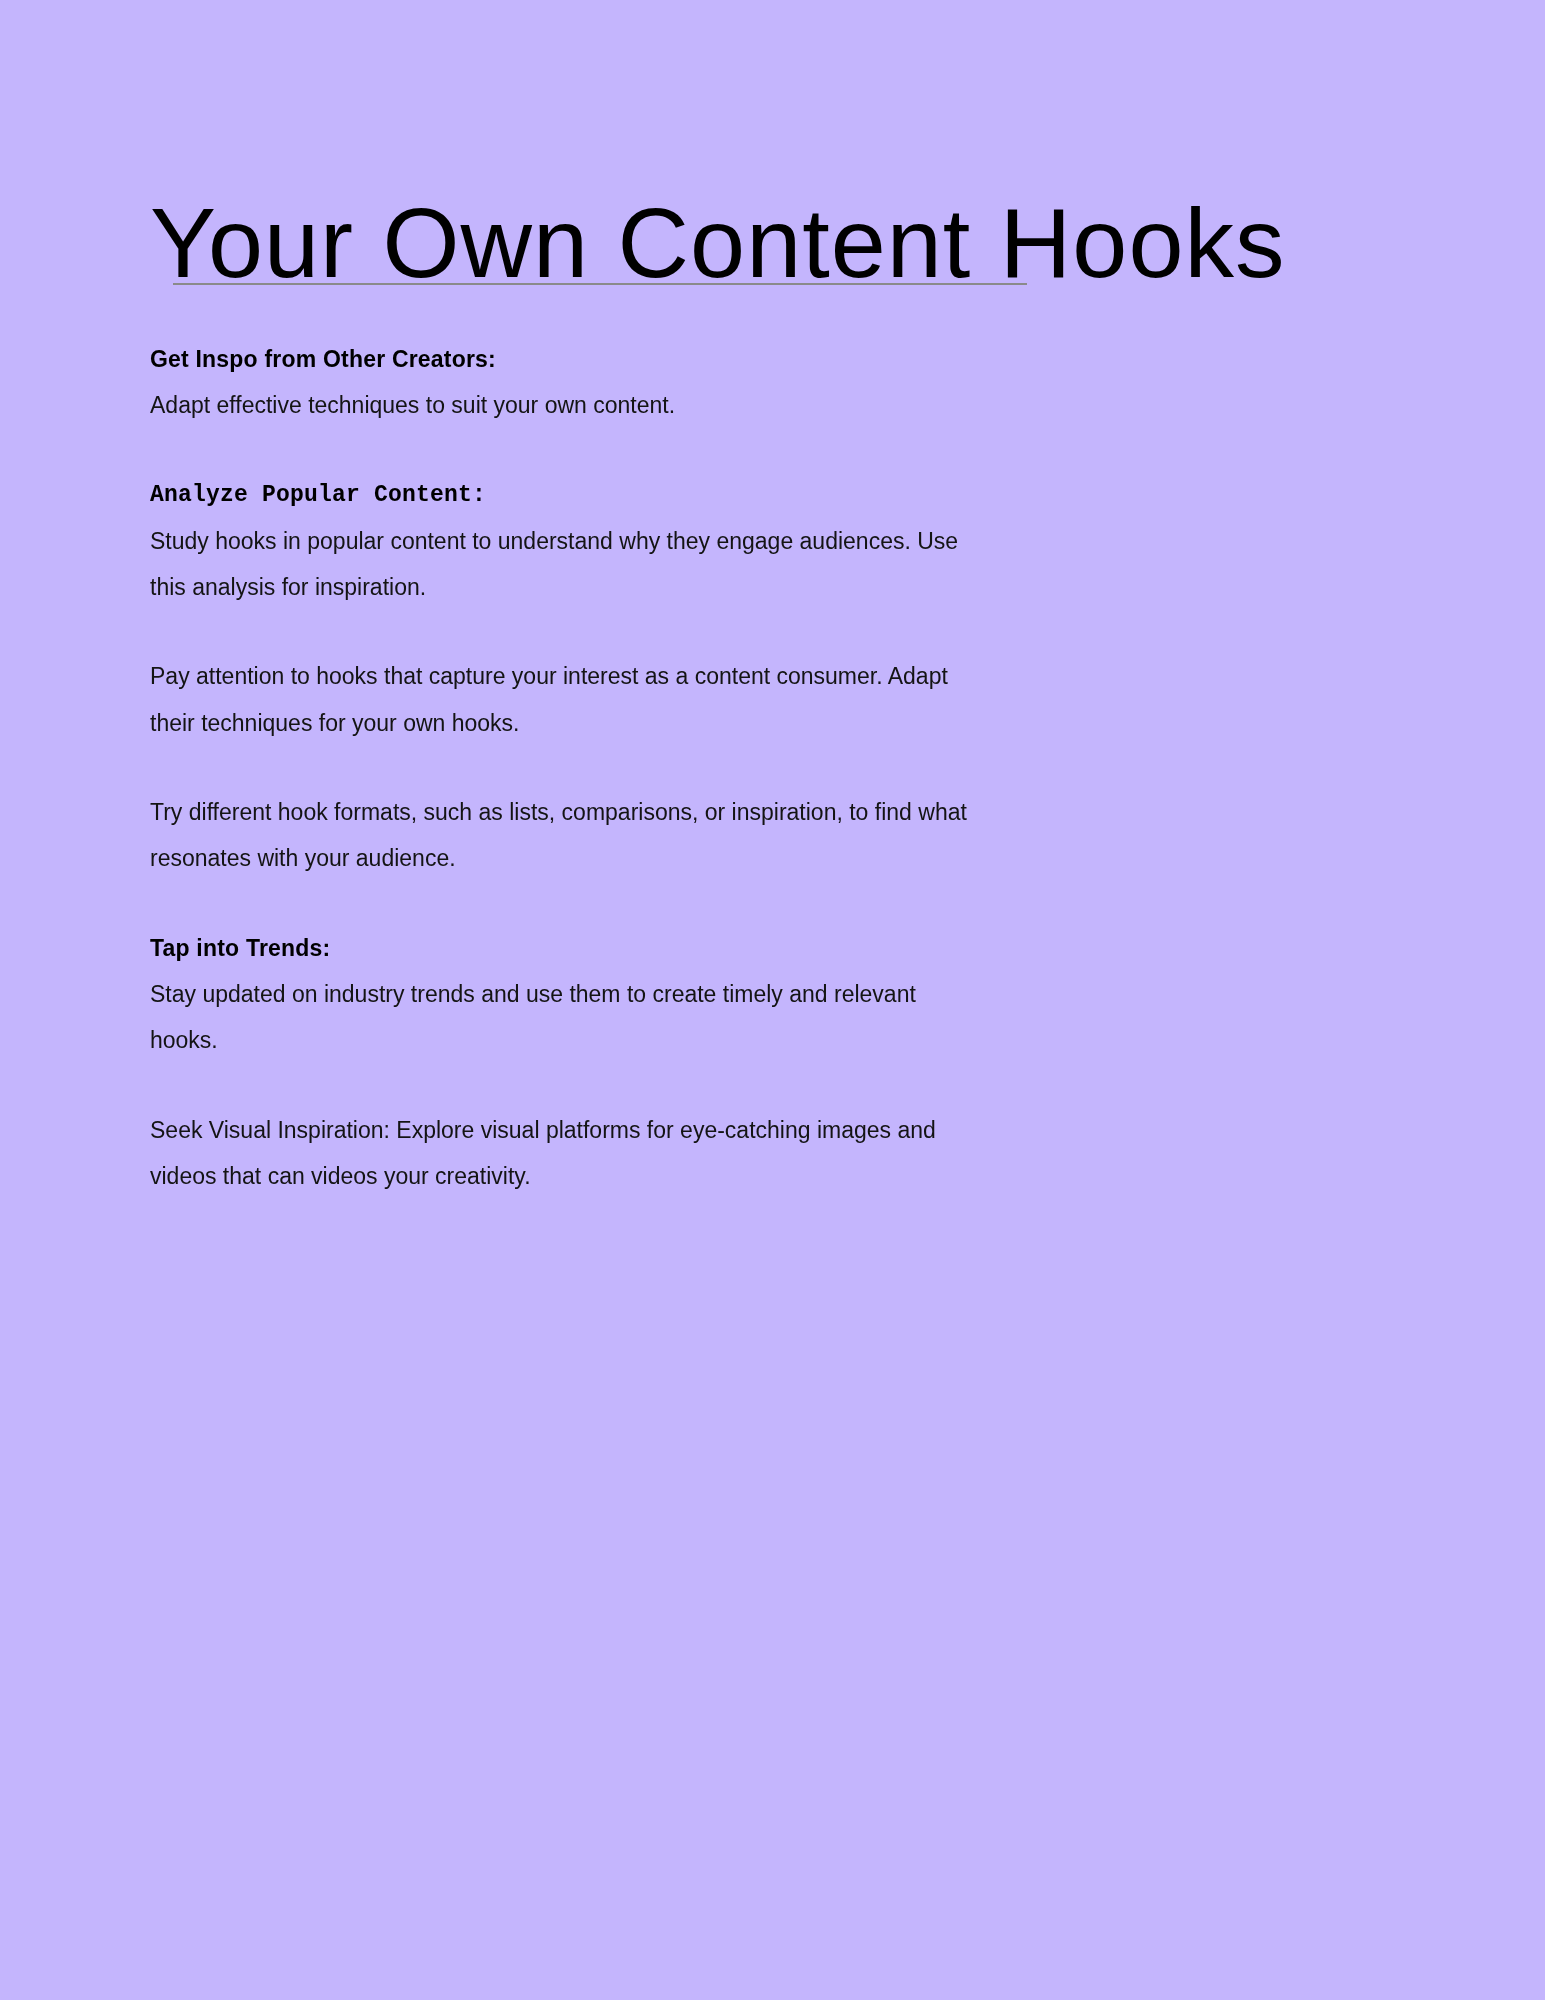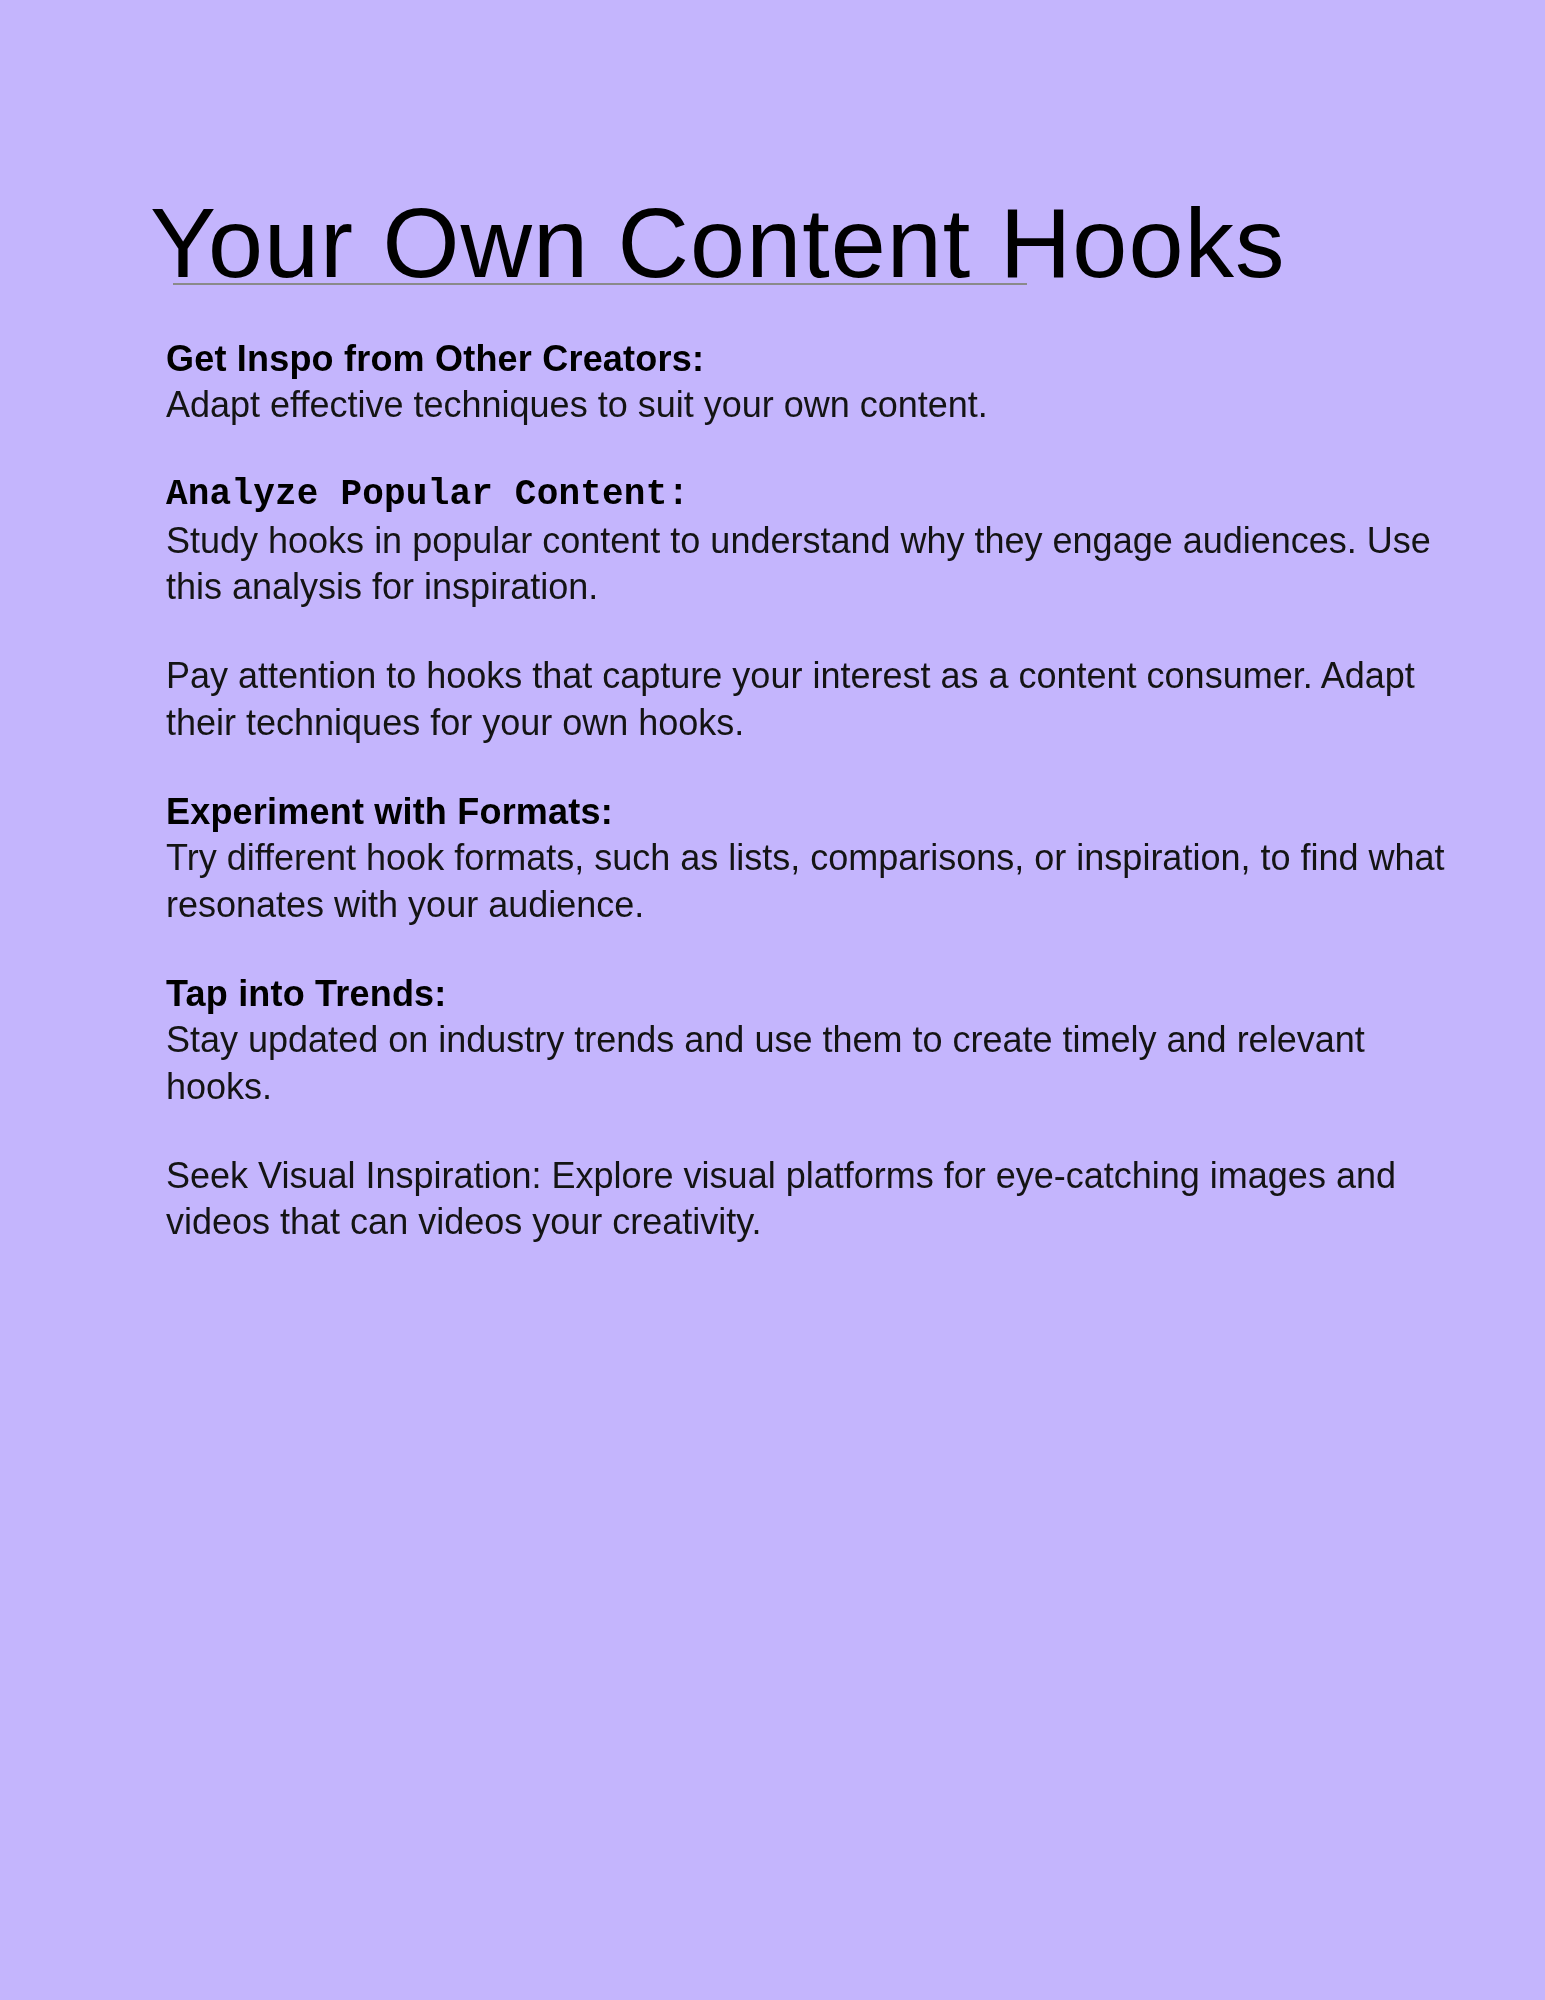--- a/index.html
+++ b/index.html
@@ -29,24 +29,24 @@
   }
   .divider {
     position: absolute;
     left: 173px;
     top: 283px;
     width: 854px;
     height: 2px;
   }
   .content {
     position: absolute;
-    left: 166px;
+    left: 150px;
     top: 336px;
     width: 1280px;
-    font-size: 36px;
+    font-size: 23px;
     line-height: 46.3px;
     color: #141414;
   }
   .section {
     margin: 0 0 43px 0;
   }
   .section-heading {
     font-weight: 700;
     color: #000000;
     letter-spacing: 0.2px;
@@ -70,21 +70,20 @@
       <div class="section">
         <div class="section-heading" style="color: rgb(0, 0, 0); font-family: Liberation Mono, monospace;">Analyze Popular Content:</div>
         <div class="body-line">Study hooks in popular content to understand why they engage audiences. Use</div>
         <div class="body-line">this analysis for inspiration.</div>
       </div>
       <div class="section">
         <div class="body-line">Pay attention to hooks that capture your interest as a content consumer. Adapt</div>
         <div class="body-line">their techniques for your own hooks.</div>
       </div>
       <div class="section">
-        <div class="section-heading" style="color: rgb(0, 0, 0);">Experiment with Formats:</div>
         <div class="body-line">Try different hook formats, such as lists, comparisons, or inspiration, to find what</div>
         <div class="body-line">resonates with your audience.</div>
       </div>
       <div class="section">
         <div class="section-heading" style="color: rgb(0, 0, 0);">Tap into Trends:</div>
         <div class="body-line">Stay updated on industry trends and use them to create timely and relevant</div>
         <div class="body-line">hooks.</div>
       </div>
       <div class="section">
         <div class="body-line">Seek Visual Inspiration: Explore visual platforms for eye-catching images and</div>

